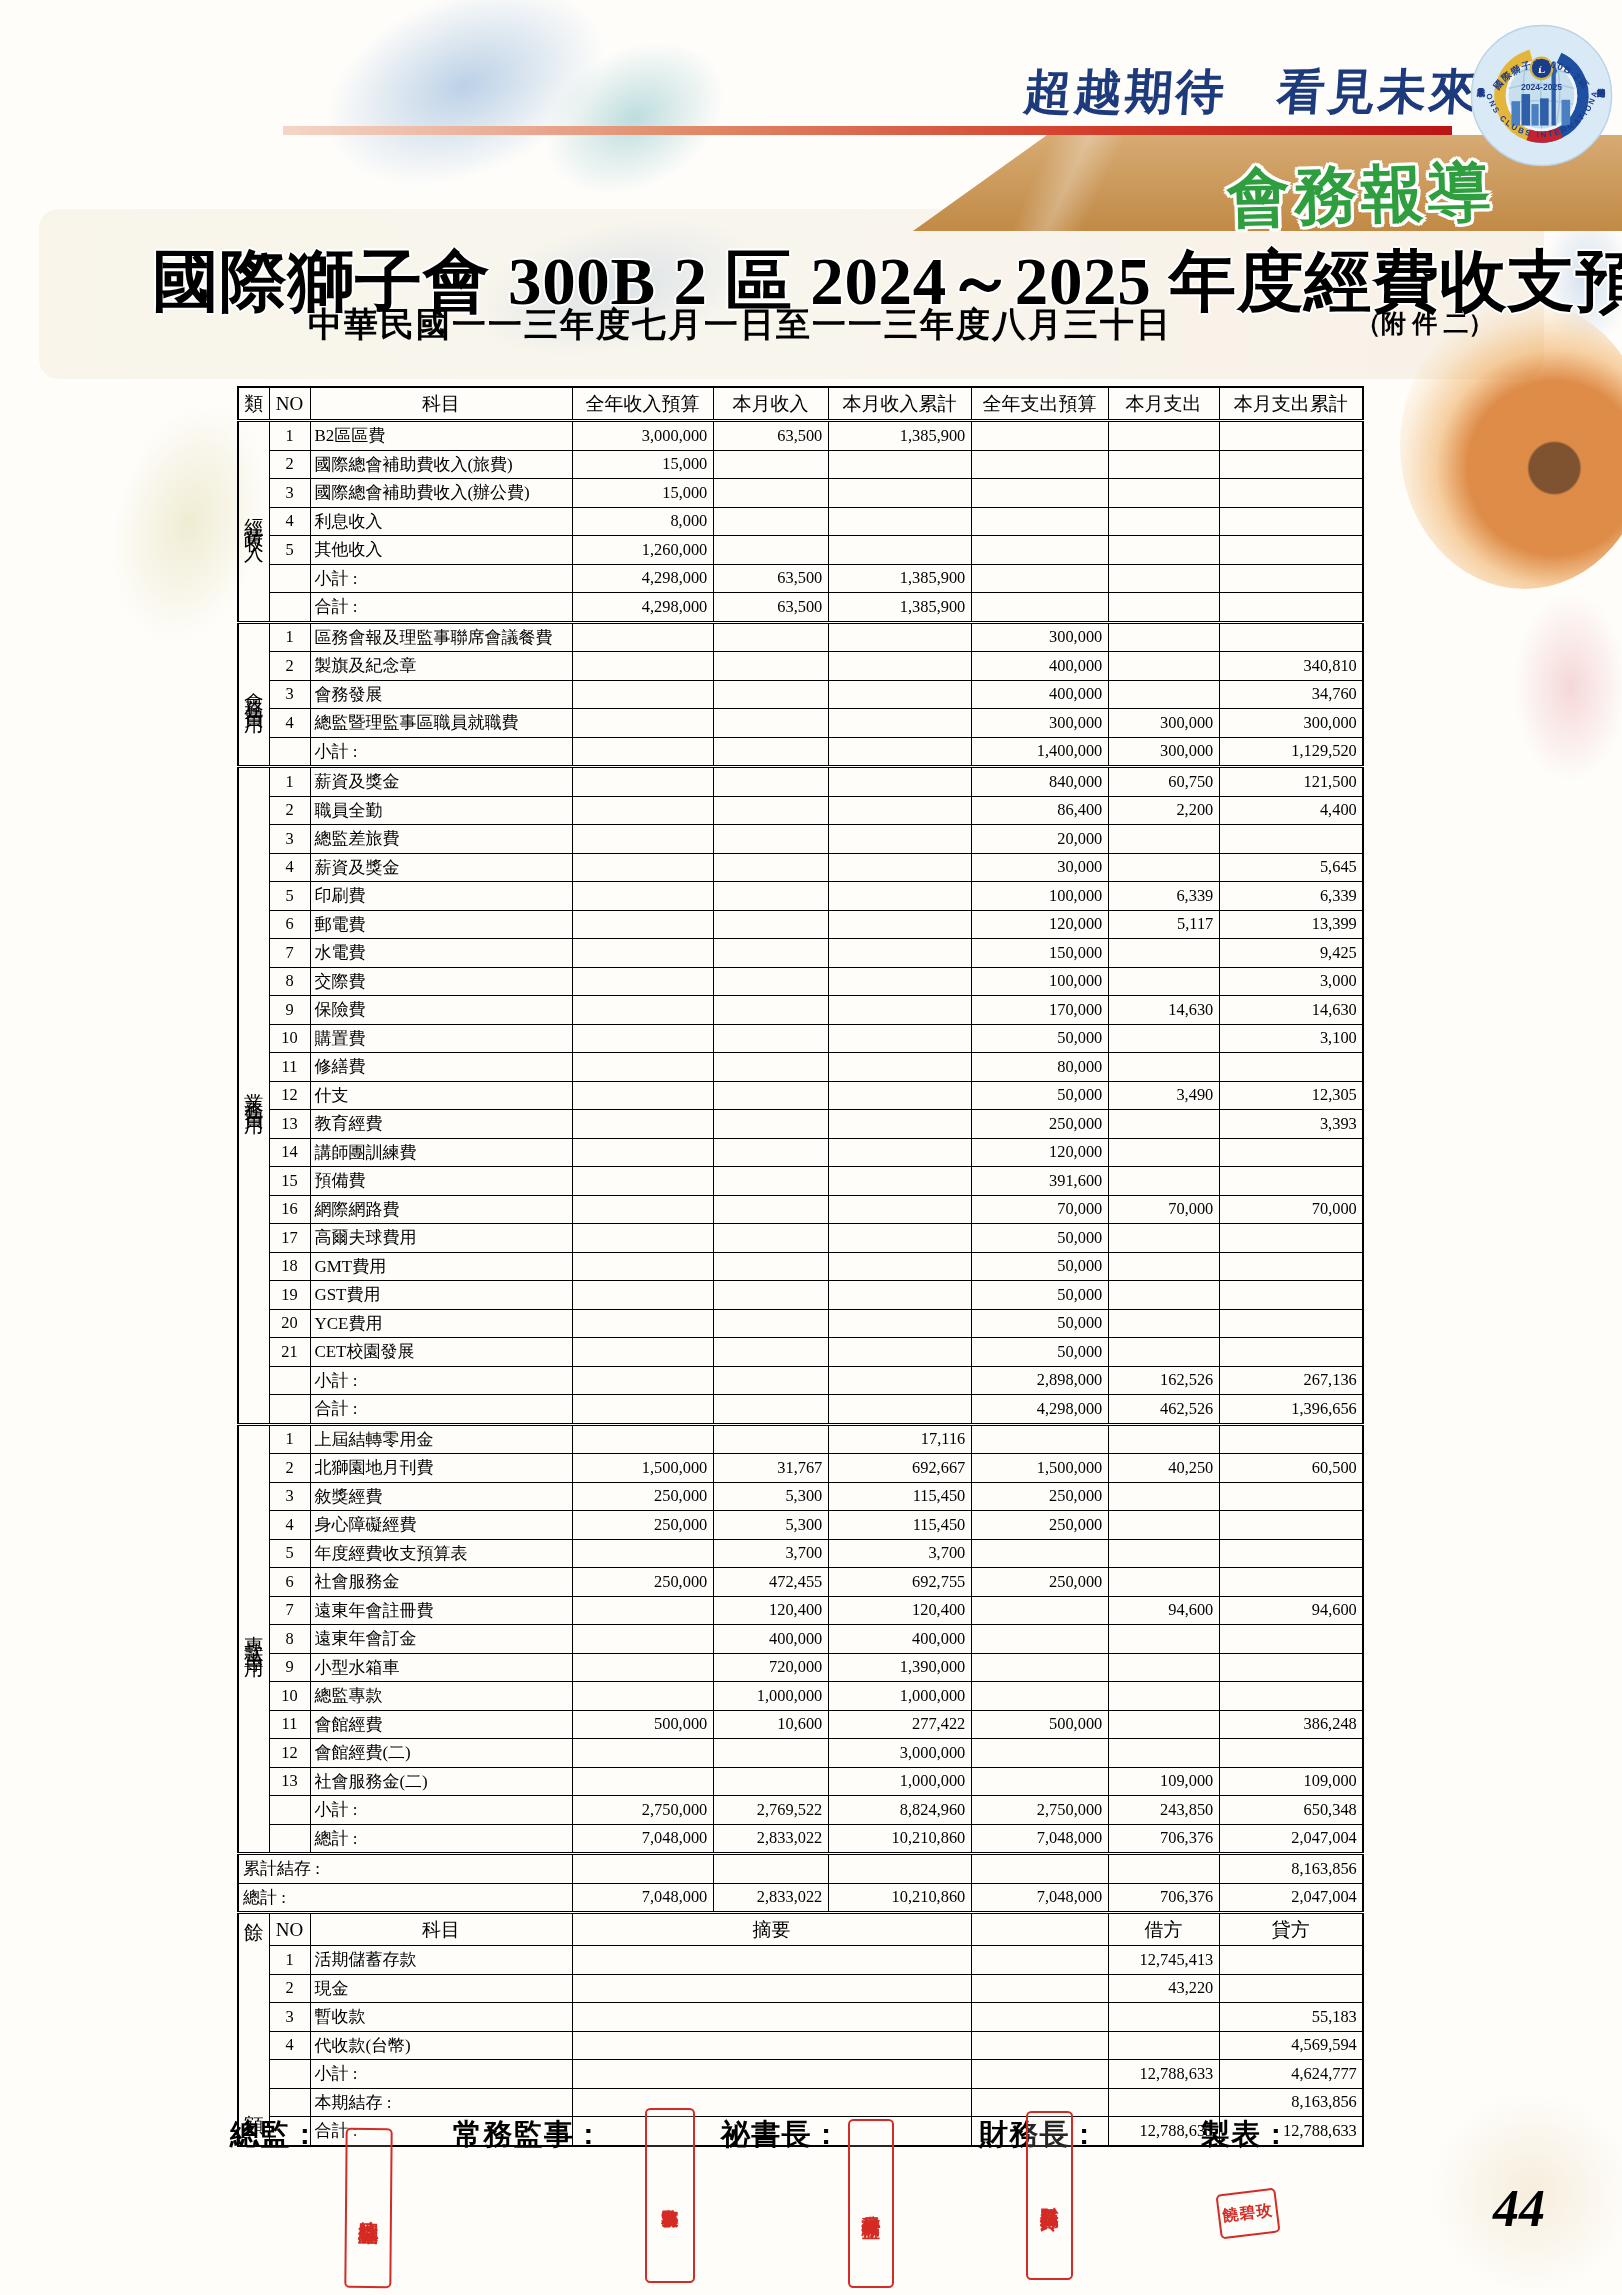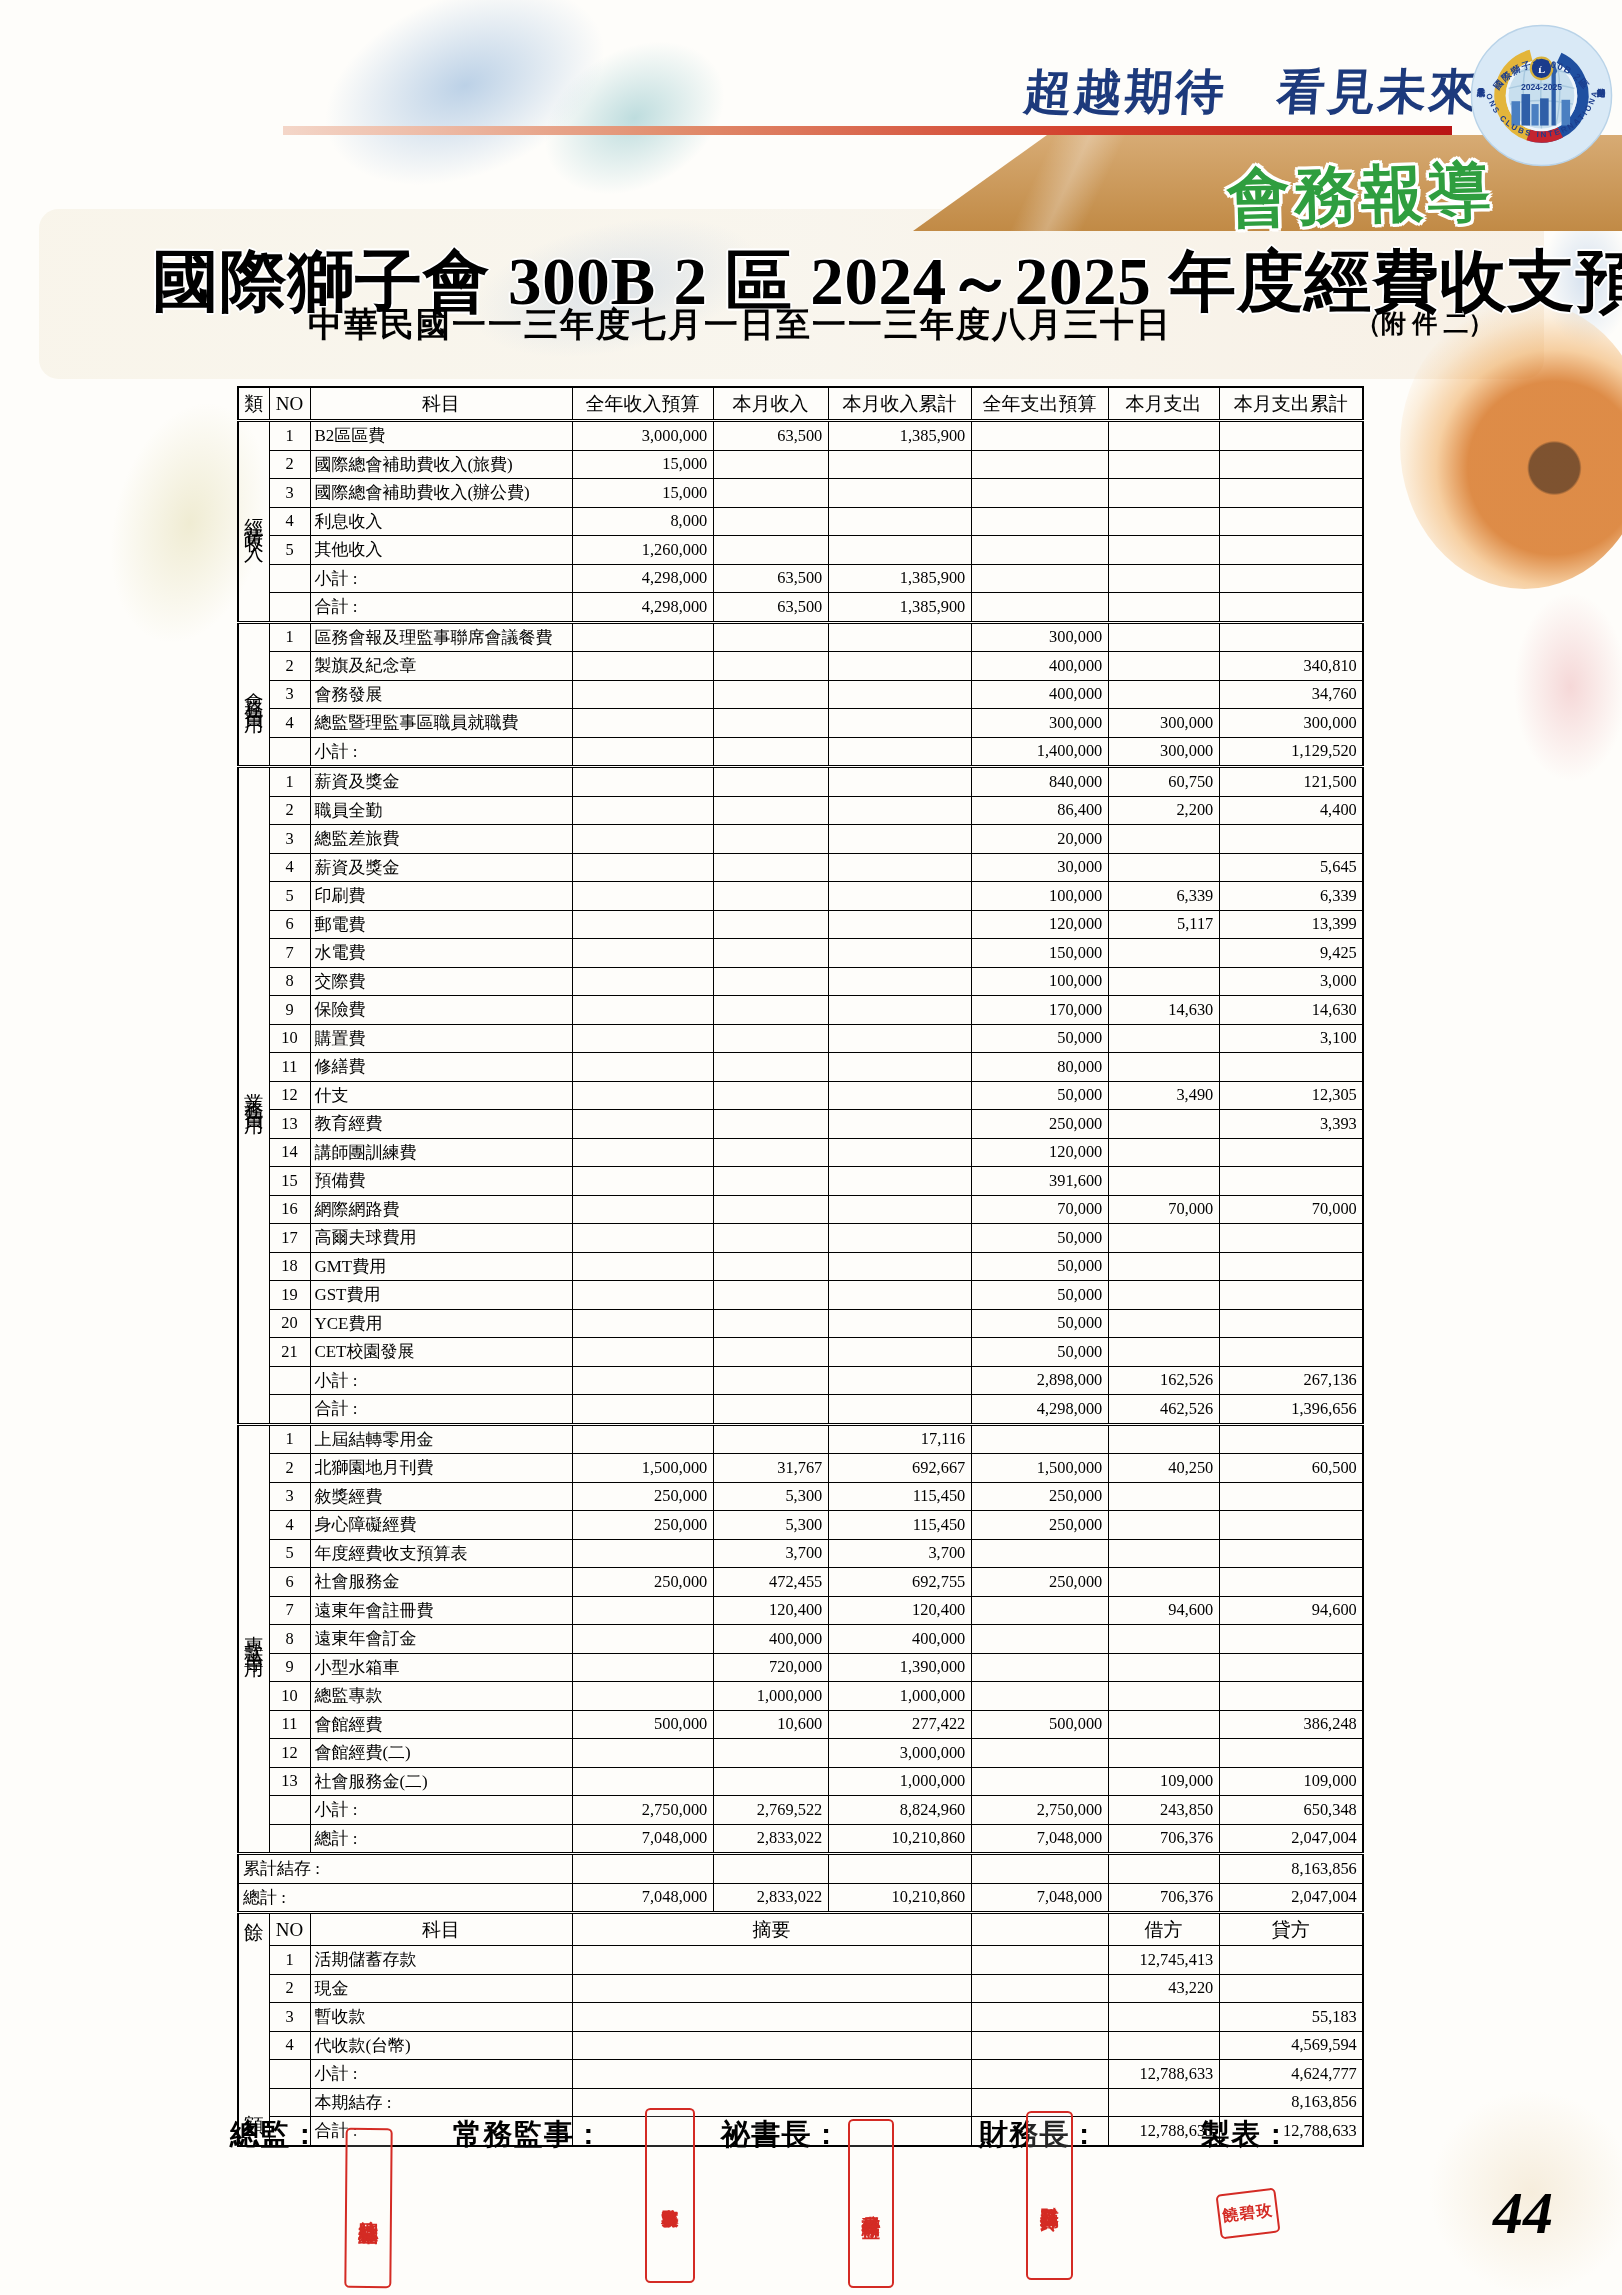--- a/index.html
+++ b/index.html
@@ -64,21 +64,21 @@
   .vert{writing-mode:vertical-rl;text-orientation:upright;font-size:19.6px;letter-spacing:7.9px;margin:auto;}
   tr.sec td{border-top:3.9px double #000;}
   .cat2box{display:flex;flex-direction:column;justify-content:space-between;align-items:center;height:100%;padding:5.2px 0;box-sizing:border-box;font-size:19.6px;}
   
   .sig{position:absolute;top:2091px;font-size:29px;font-weight:bold;
     font-family:"Liberation Sans","DejaVu Sans",sans-serif;letter-spacing:1.3px;white-space:nowrap;margin-top:24px;}
   .stamp{position:absolute;border:2.6px solid #d42b24;color:#d42b24;border-radius:5.2px;
     writing-mode:vertical-rl;text-orientation:upright;font-weight:bold;
     display:flex;align-items:center;justify-content:center;letter-spacing:1.3px;
     background:rgba(255,255,255,.15);}
-  .pageno{position:absolute;left:1493px;top:2179px;font-size:60px;font-weight:bold;font-style:italic;}
+  .pageno{position:absolute;left:1493px;top:2179px;font-size:52px;font-weight:bold;font-style:italic;}
 </style>
 </head>
 <body>
 
 <div class="deco d-wash"></div>
 <div class="deco d-feather1"></div>
 <div class="deco d-feather2"></div>
 <div class="deco d-feather3"></div>
 <div class="deco d-leaf1"></div>
 <div class="deco d-blue"></div>

